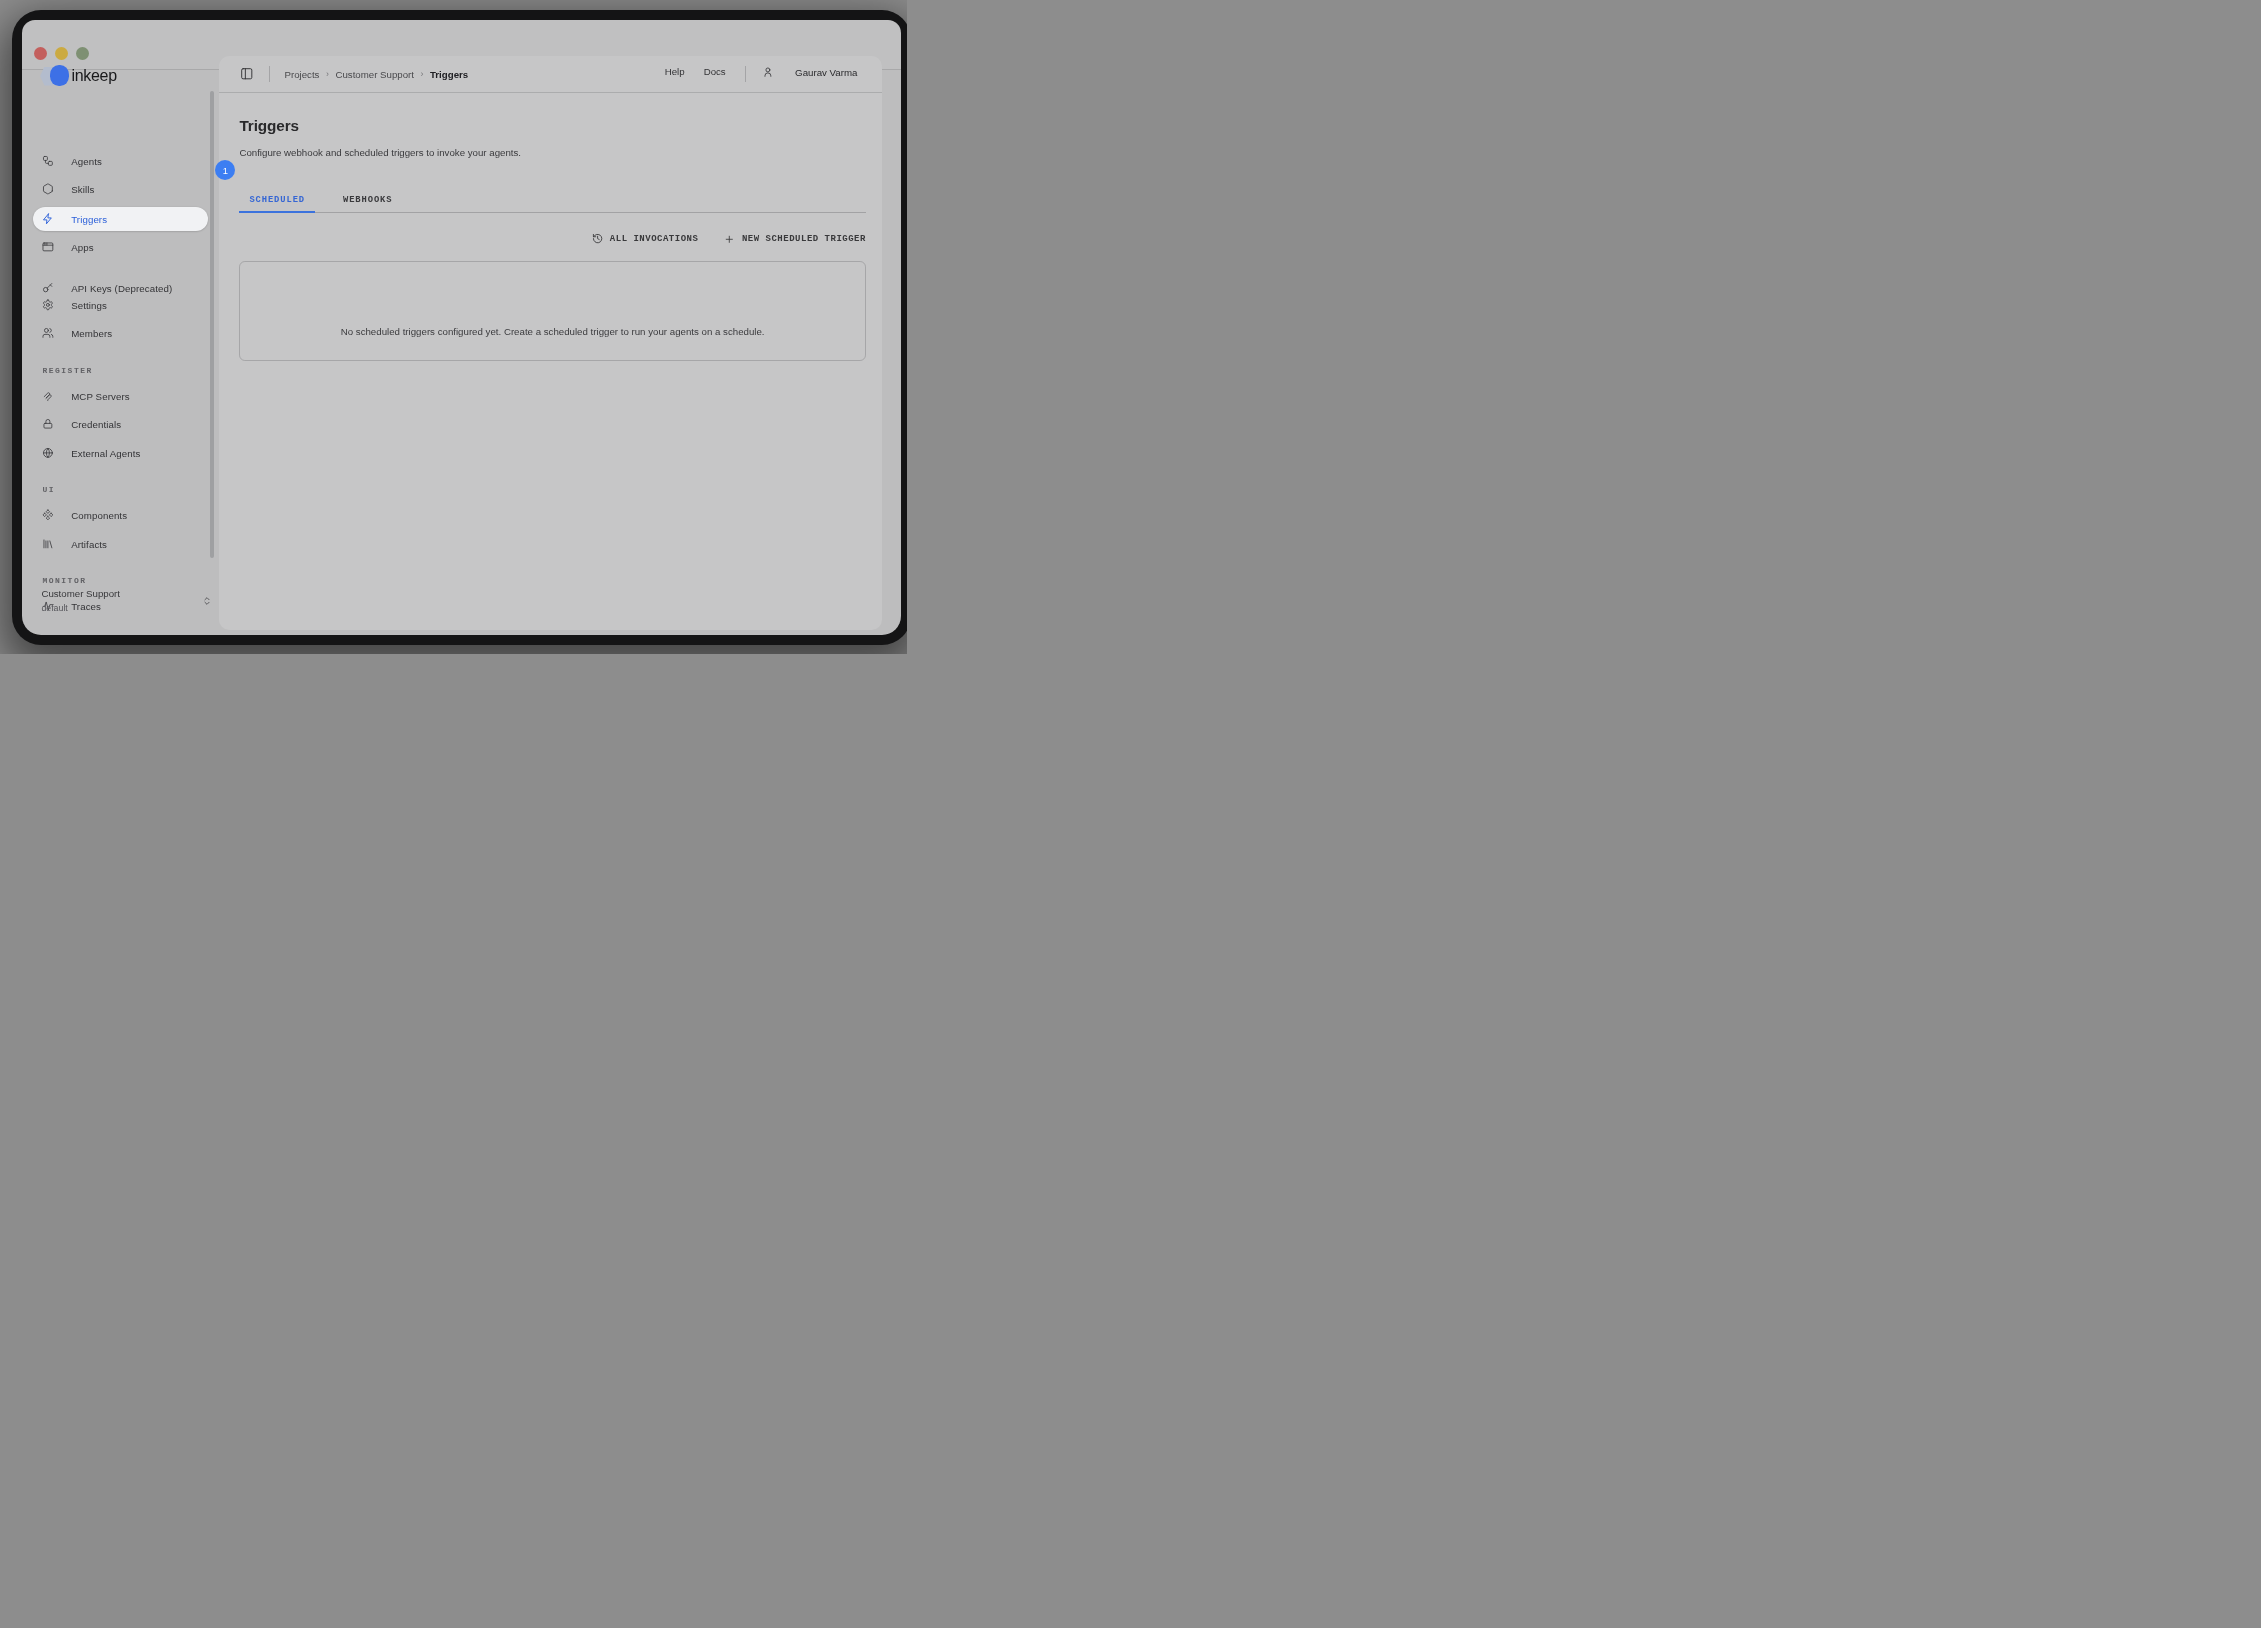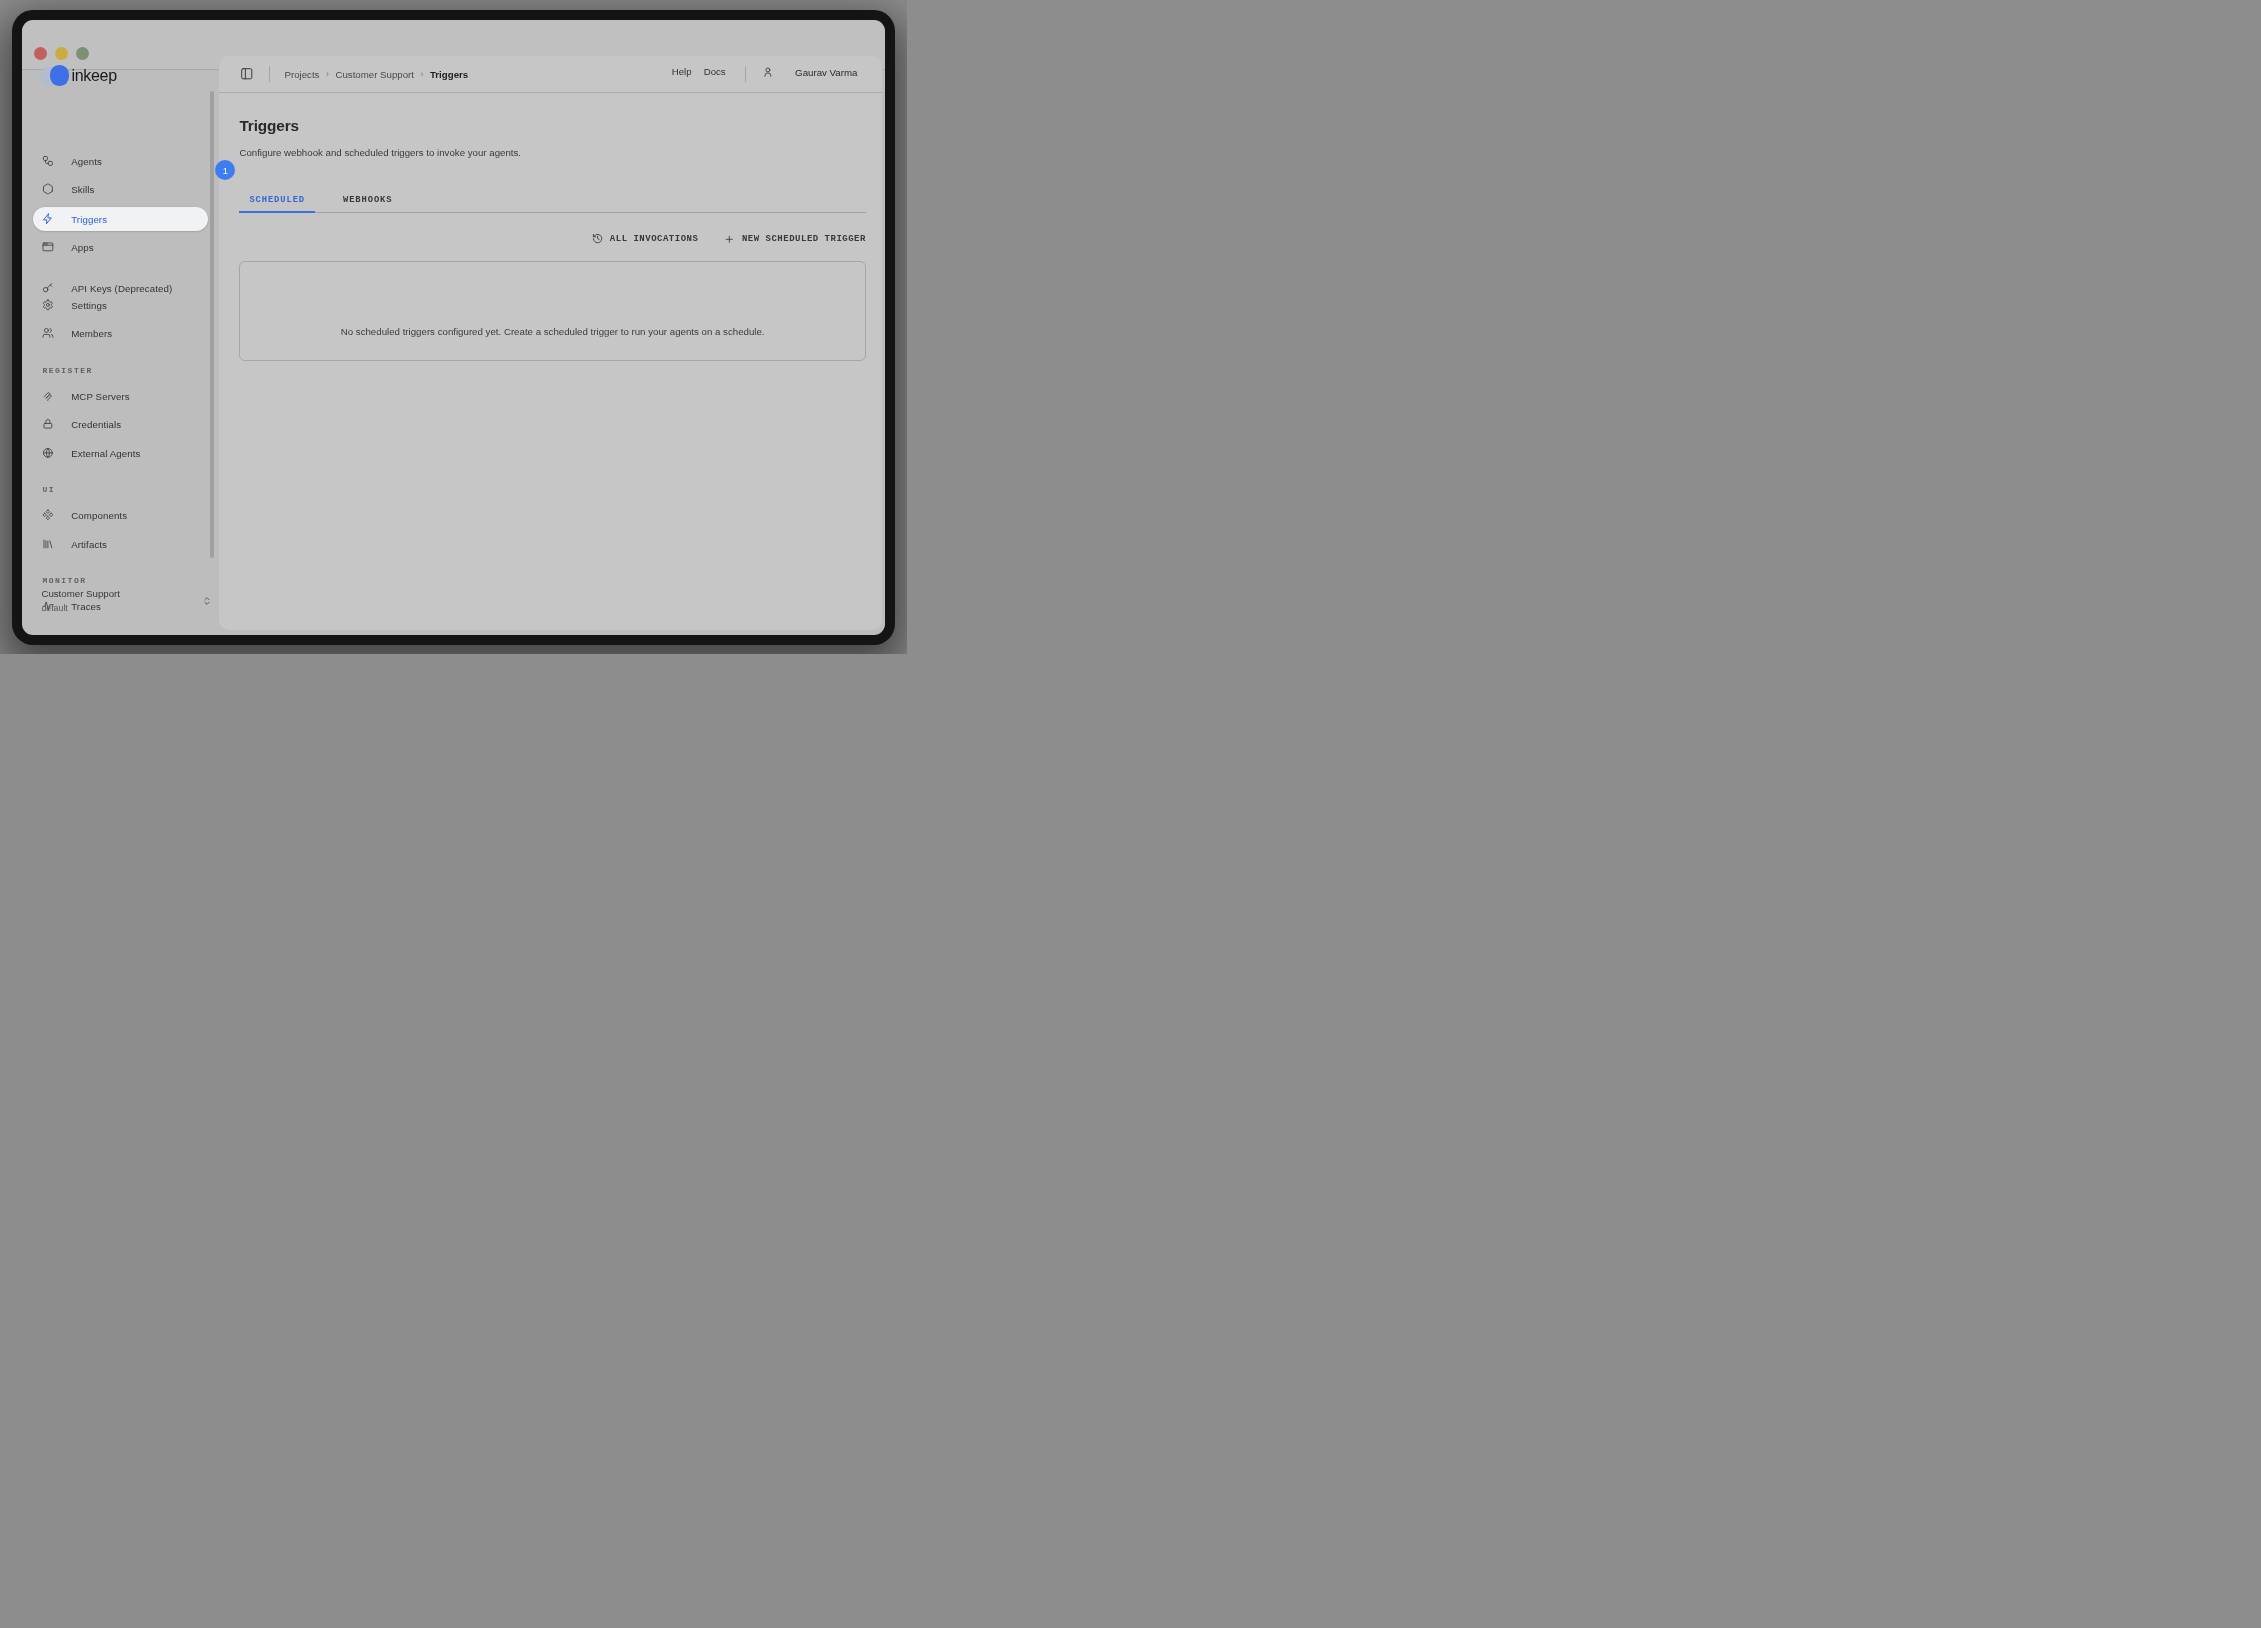--- a/index.html
+++ b/index.html
@@ -1,20 +1,20 @@
 <!DOCTYPE html>
 <html style="font-size:9.4px"><head>
 <meta charset="utf-8">
 <style>
   html,body{margin:0;padding:0;background:#8d8d8d;width:907px;height:654px;overflow:hidden;
     font-family:"Liberation Sans",sans-serif;-webkit-font-smoothing:antialiased;}
   .stage{position:relative;width:907px;height:654px;background:#8d8d8d;}
   
   .window{position:absolute;left:22.4px;top:20px;width:863px;height:615px;background:#bdbdbe;
-    border-radius:11px;box-shadow:0 0 0 10px #141415,0 15.3px 41px 20px rgba(0,0,0,.5);}
+    border-radius:19px;box-shadow:0 0 0 10px #141415,0 15.3px 41px 20px rgba(0,0,0,.5);padding-left:16px;}
   .titlebar{position:absolute;left:0;top:0;right:0;height:49px;background:#c0c0c1;
     border-bottom:0.6px solid #a8a8a9;border-radius:13px 13px 0 0;}
   .lights{position:absolute;left:11.2px;top:26.5px;display:flex;gap:7.7px;}
   .light{width:13.5px;height:13.5px;border-radius:50%;}
   .light.red{background:#c35f5d;}
   .light.yellow{background:#cbaa41;}
   .light.green{background:#7e9073;}
   
   .sidebar{position:absolute;left:0;top:50px;bottom:0;width:197px;}
   .logo{position:absolute;left:17.7px;top:-5.9px;height:23.6px;display:flex;align-items:center;}
@@ -43,21 +43,21 @@
   .panel-header{position:absolute;left:0;top:0;right:0;height:36px;border-bottom:0.6px solid #abacad;
     display:flex;align-items:center;}
   .ph-toggle{margin-left:21px;color:#323235;display:flex;cursor:pointer;}
   .ph-div{width:0.6px;height:15.3px;background:#a4a4a6;margin-left:14.7px;}
   .breadcrumb{display:flex;align-items:center;margin-left:15.3px;font-size:9.7px;color:#49494c;gap:6.5px;}
   .breadcrumb .crumb{cursor:pointer;}
   .breadcrumb .sep{color:#77777a;font-size:8.8px;}
   .breadcrumb .current{color:#202024;font-weight:600;}
   .ph-right{margin-left:auto;display:flex;align-items:flex-start;margin-right:25px;font-size:9.7px;color:#333336;}
   .ph-link{cursor:pointer;}
-  .ph-link + .ph-link{margin-left:12px;}
+  .ph-link + .ph-link{margin-left:19px;}
   .ph-vdiv{width:0.6px;height:15.3px;background:#a4a4a6;margin-left:19px;margin-right:17px;}
   .ph-user{display:flex;align-items:center;gap:21px;cursor:pointer;}
   .ph-user .uname{color:#29292c;font-weight:500;}
   .content{position:absolute;left:20px;right:16.5px;top:36px;}
   .page-title{margin:25px 0 0 0;font-size:15.3px;line-height:17.7px;font-weight:600;color:#29292b;letter-spacing:-0.1px;}
   .page-desc{margin-top:11.8px;font-size:9.7px;color:#3a3a3d;}
   .tabs{margin-top:37px;display:flex;gap:18px;border-bottom:0.6px solid #a2a2a4;padding-left:0;}
   .tab{font-family:"Liberation Mono",monospace;font-size:8.8px;font-weight:700;letter-spacing:0.9px;
     padding:0 10px 7.7px 10px;color:#39393c;cursor:pointer;position:relative;}
   .tab.active{color:#3566d4;}

